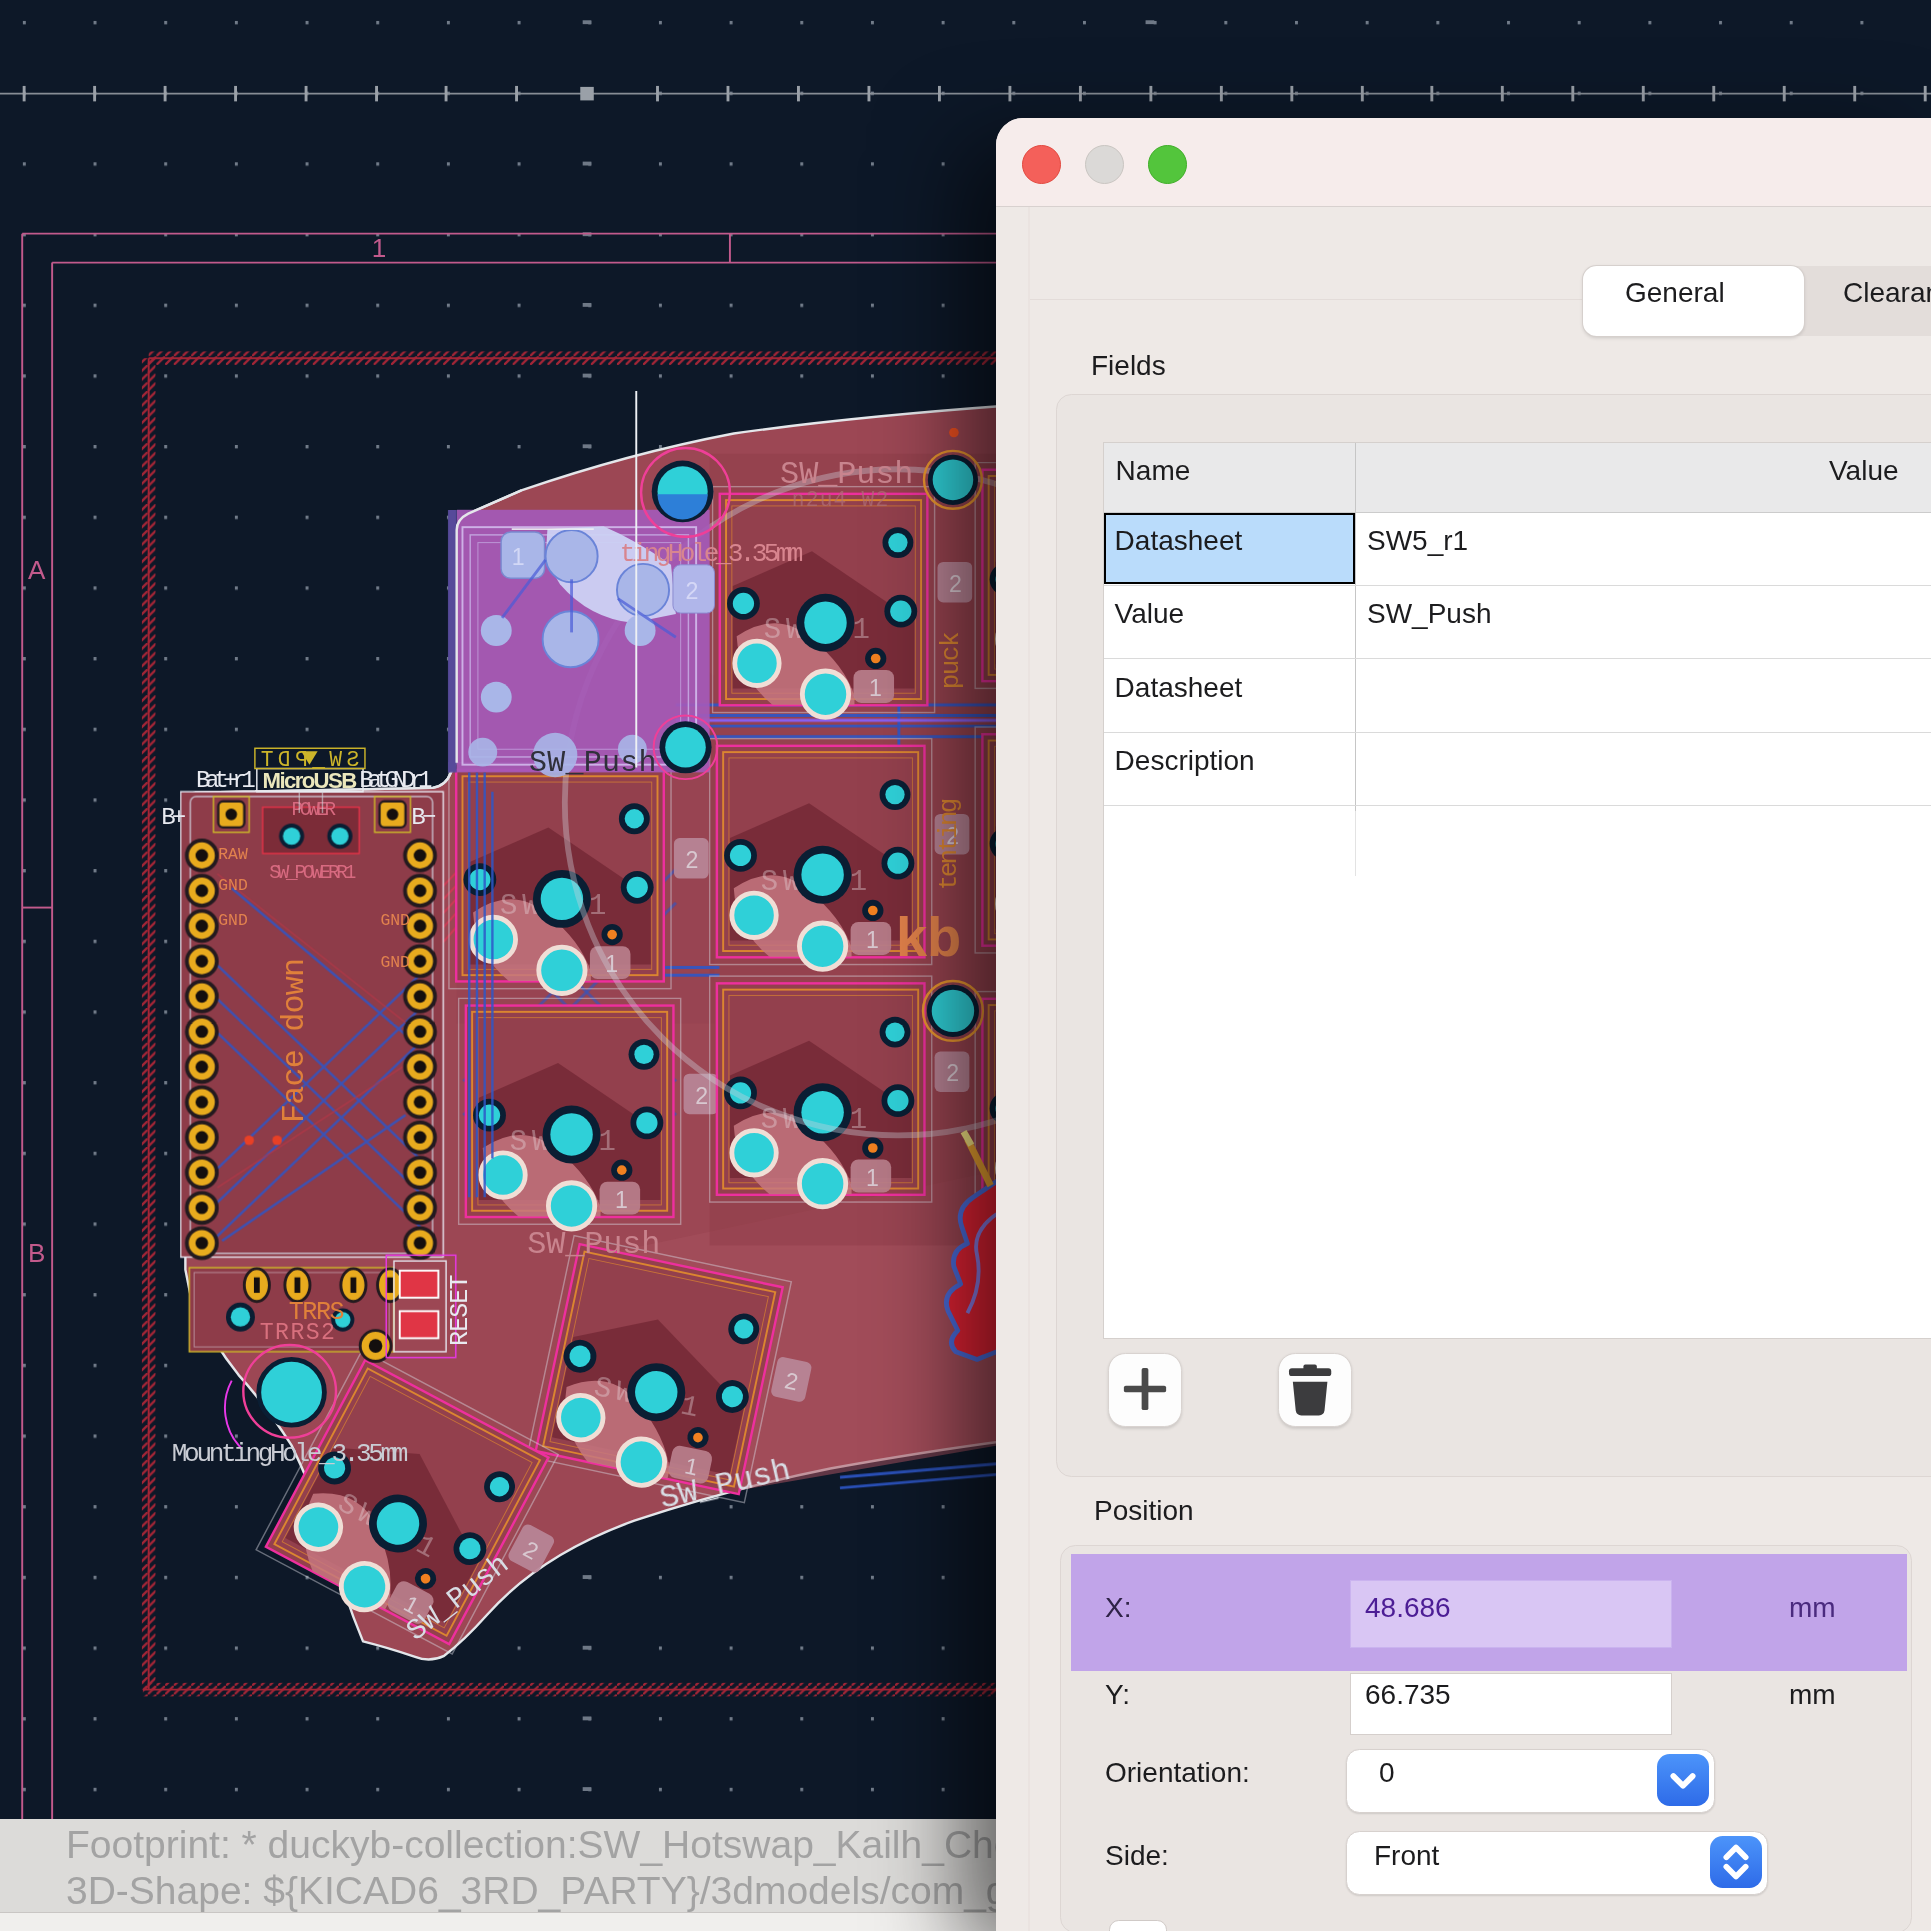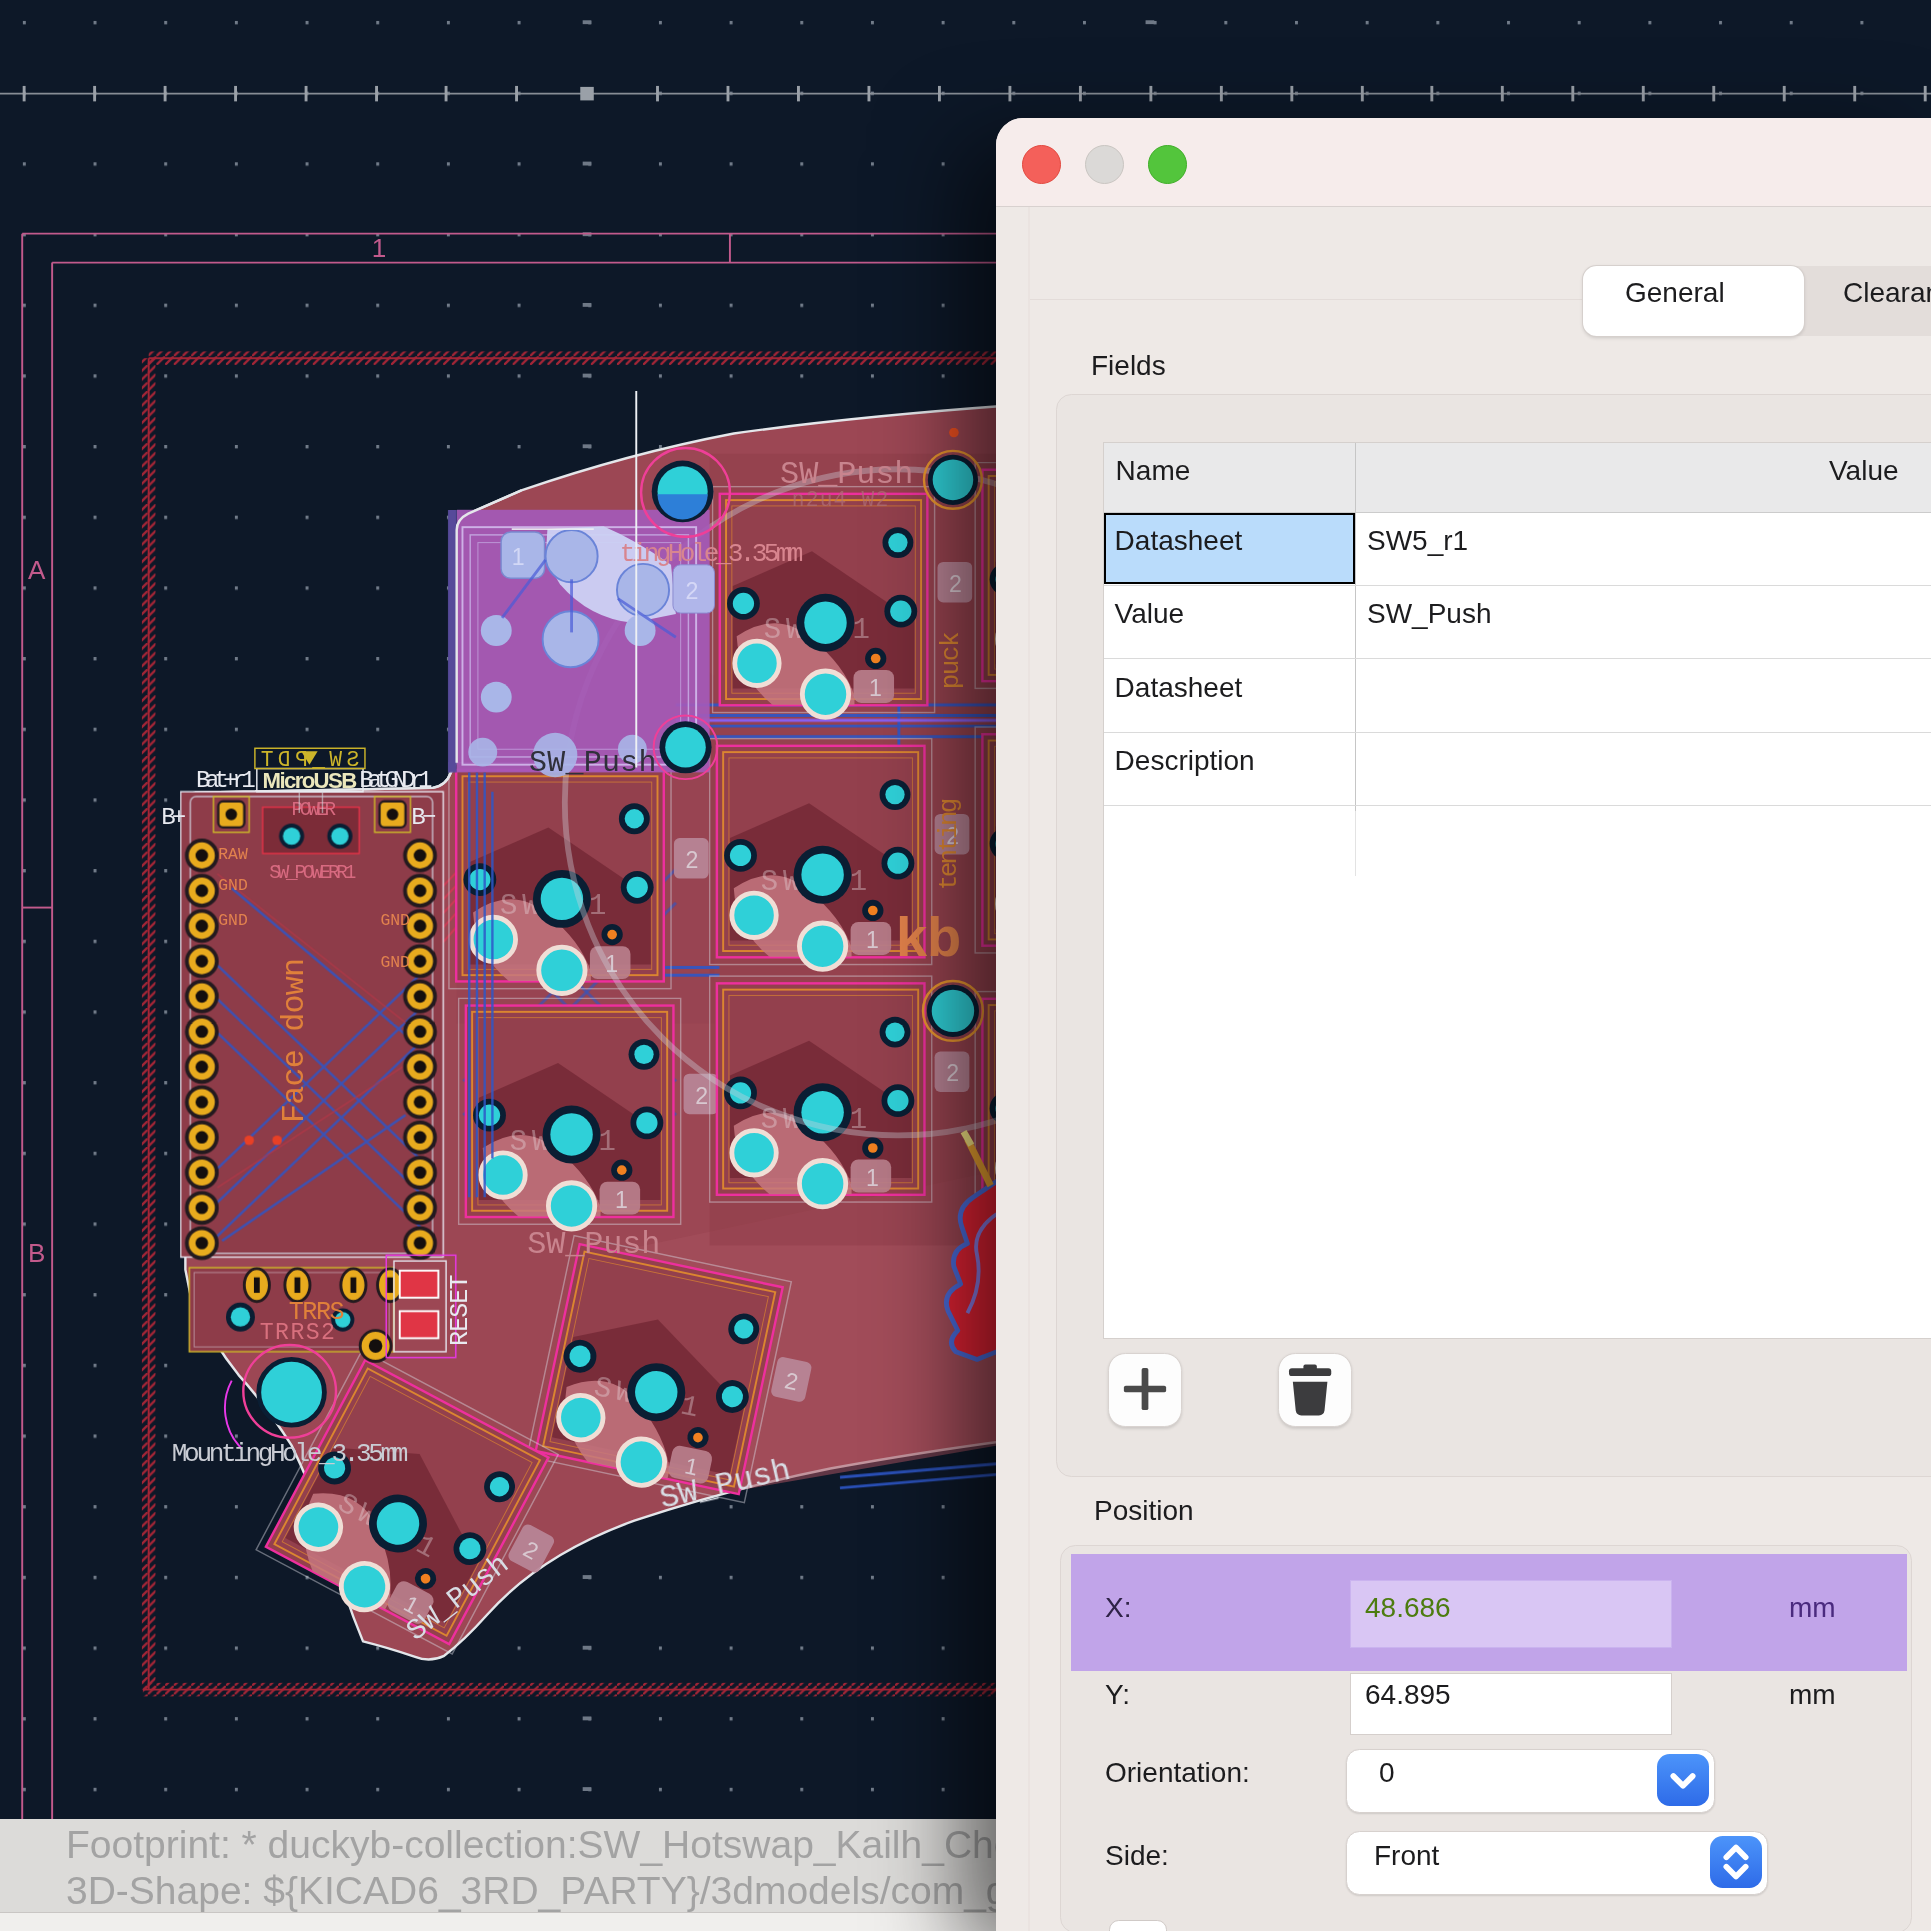--- a/index.html
+++ b/index.html
@@ -447,26 +447,26 @@
       <rect x="188" y="16" width="44" height="8" rx="3"></rect>
       <path d="M192,30 h36 l-3,30 a6,6 0 0 1 -6,5 h-18 a6,6 0 0 1 -6,-5 z"></path>
     </g>
   </svg>
 
   <div class="lbl" style="left:98px;top:1377px;">Position</div>
   <div id="posbox"></div>
   <div class="abs" style="left:75px;top:1436px;width:836px;height:117px;background:#c1a4e9;"></div>
   <div class="abs" style="left:354px;top:1462px;width:322px;height:68px;background:#d9c6f4;border:1px solid #cab3ef;box-sizing:border-box;"></div>
   <div class="lbl" style="left:109px;top:1474px;color:#2f2347;">X:</div>
-  <div class="lbl" style="left:369px;top:1474px;color:#4d7c0f;">48.686</div>
+  <div class="lbl" style="left:369px;top:1474px;color:#4c1d95;">48.686</div>
   <div class="lbl" style="left:793px;top:1474px;color:#4a2a7e;">mm</div>
 
   <div class="abs" style="left:354px;top:1555px;width:322px;height:62px;background:#ffffff;border:1px solid #d5cfcc;box-sizing:border-box;"></div>
   <div class="lbl" style="left:109px;top:1561px;">Y:</div>
-  <div class="lbl" style="left:369px;top:1561px;">64.895</div>
+  <div class="lbl" style="left:369px;top:1561px;">66.735</div>
   <div class="lbl" style="left:793px;top:1561px;">mm</div>
 
   <div class="lbl" style="left:109px;top:1639px;">Orientation:</div>
   <div class="combo" style="left:350px;top:1631px;width:367px;height:62px;"></div>
   <div class="lbl" style="left:383px;top:1639px;">0</div>
   <div class="bluebtn" style="left:661px;top:1636px;"></div>
   <svg class="abs" style="left:661px;top:1636px;" width="52" height="52" viewBox="0 0 54 54">
         <path d="M17,23 L27,33 L37,23" fill="none" stroke="#fff" stroke-width="6" stroke-linecap="round" stroke-linejoin="round"></path>
       </svg>
 

